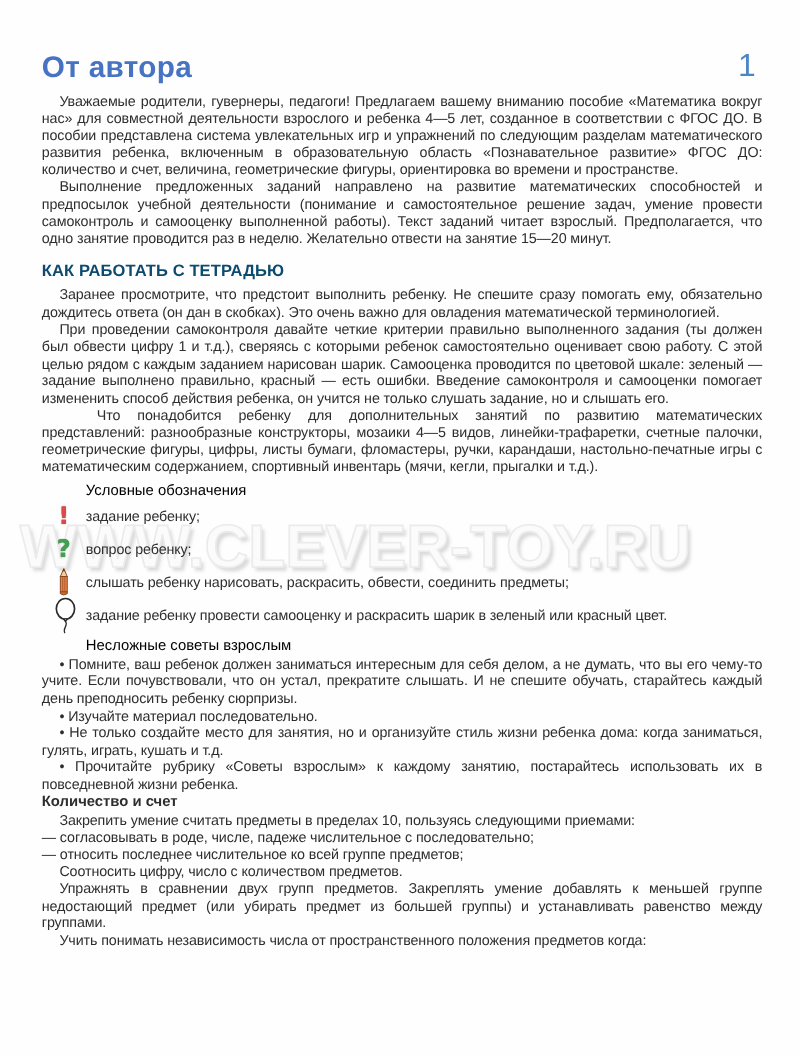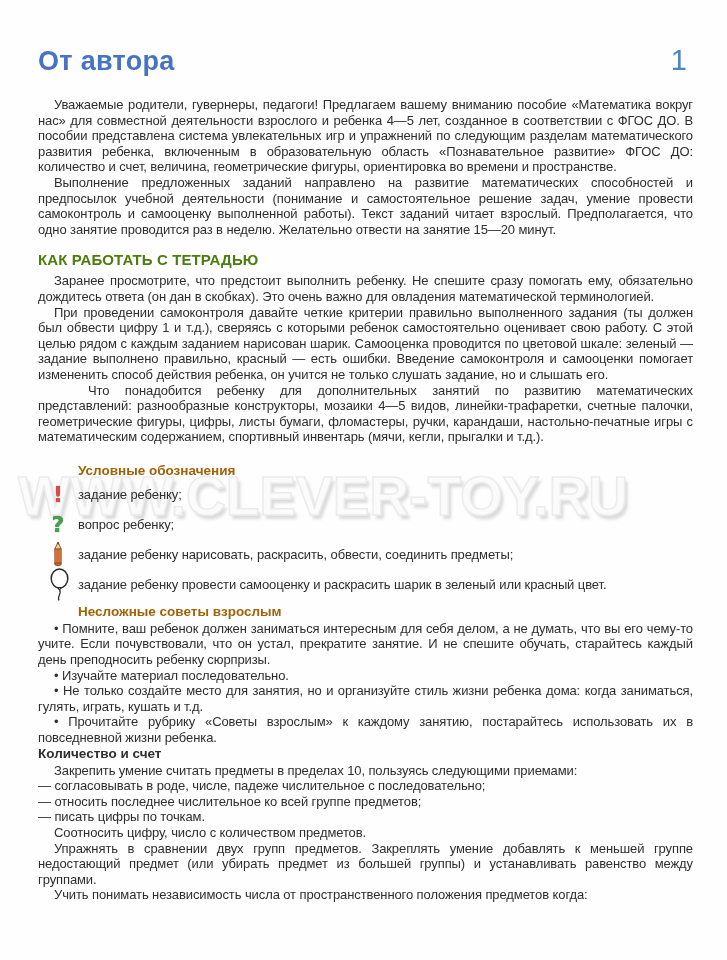--- a/index.html
+++ b/index.html
@@ -24,38 +24,38 @@
   }
   .page-number{
     position:absolute;top:44px;right:40px;
     font-size:29px;color:#4b86c9;font-weight:400;z-index:2;
   }
   .content{
     position:relative;z-index:1;
     padding:46px 34px 0 38px;
   }
   .title{
-    margin:0 0 20px 0;
+    margin:0 0 7px 0;
     font-size:27px;font-weight:bold;color:#4673c2;
     letter-spacing:0.3px;
   }
   p.body{
     margin:0;
     font-size:13px;line-height:15.6px;letter-spacing:-0.1px;
     text-align:justify;
   }
   p.ind{text-indent:16px;}
   .sec-heading{
     margin:14px 0 5px 0;
-    font-size:15px;font-weight:bold;color:#4d7c0f;
+    font-size:15px;font-weight:bold;color:#0c4a6e;
     letter-spacing:0.1px;
   }
   .sub-heading{
-    margin:18px 0 2px 40px;
-    font-size:13.5px;font-weight:bold;color:#a16207;
+    margin:6px 0 2px 40px;
+    font-size:13.5px;font-weight:normal;color:#000000;
   }
   .bold-lead{font-weight:normal;margin-left:34px;}
   .legend-row{
     display:flex;align-items:center;
     min-height:30px;
   }
   .legend-icon{
     width:40px;flex:0 0 40px;
     display:flex;justify-content:center;align-items:center;
   }
@@ -120,48 +120,47 @@
       <span class="legend-icon">
         <svg width="16" height="27" viewBox="0 0 16 30">
           <polygon points="8,1 4.5,9 11.5,9" fill="#f3cfa0" stroke="#8a4a20" stroke-width="1"></polygon>
           <polygon points="8,1 6.9,3.6 9.1,3.6" fill="#5a3012"></polygon>
           <rect x="4.5" y="9" width="7" height="15.5" fill="#e8834a" stroke="#8a4a20" stroke-width="1"></rect>
           <line x1="6.9" y1="9.5" x2="6.9" y2="24" stroke="#b55a28" stroke-width="1"></line>
           <line x1="9.1" y1="9.5" x2="9.1" y2="24" stroke="#b55a28" stroke-width="1"></line>
           <path d="M4.5 24.5 L11.5 24.5 L11.5 26.3 Q8 29 4.5 26.3 Z" fill="#d86a35" stroke="#8a4a20" stroke-width="1"></path>
         </svg>
       </span>
-      <span class="legend-text">задание ребенку нарисовать, раскрасить, обвести, соединить предметы;</span>
+      <span class="legend-text">слышать ребенку нарисовать, раскрасить, обвести, соединить предметы;</span>
     </div>
 
     <div class="legend-row">
       <span class="legend-icon">
         <span class="balloon-wrap">
           <svg width="21" height="38" viewBox="0 0 21 38">
             <ellipse cx="10.5" cy="10.5" rx="8.3" ry="9.4" fill="#ffffff" stroke="#2b2b2b" stroke-width="1.5"></ellipse>
             <path d="M8.6 19.6 L12.4 19.6 L10.5 22 Z" fill="#ffffff" stroke="#2b2b2b" stroke-width="1.1" stroke-linejoin="round"></path>
             <path d="M10.5 22 C13.5 25 7.5 28.5 10 32.5" fill="none" stroke="#2b2b2b" stroke-width="1.2"></path>
           </svg>
         </span>
       </span>
       <span class="legend-text">задание ребенку провести самооценку и раскрасить шарик в зеленый или красный цвет.</span>
     </div>
 
     <h3 class="sub-heading advice-heading">Несложные советы взрослым</h3>
 
-    <p class="body ind">• Помните, ваш ребенок должен заниматься интересным для себя делом, а не думать, что вы его чему-то учите. Если почувствовали, что он устал, прекратите занятие. И не спешите обучать, старайтесь каждый день преподносить ребенку сюрпризы.</p>
+    <p class="body ind">• Помните, ваш ребенок должен заниматься интересным для себя делом, а не думать, что вы его чему-то учите. Если почувствовали, что он устал, прекратите слышать. И не спешите обучать, старайтесь каждый день преподносить ребенку сюрпризы.</p>
     <p class="body ind">• Изучайте материал последовательно.</p>
     <p class="body ind">• Не только создайте место для занятия, но и организуйте стиль жизни ребенка дома: когда заниматься, гулять, играть, кушать и т.д.</p>
     <p class="body ind">• Прочитайте рубрику «Советы взрослым» к каждому занятию, постарайтесь использовать их в повседневной жизни ребенка.</p>
 
 
     <p class="prog-sub">Количество и счет</p>
 
     <p class="body ind">Закрепить умение считать предметы в пределах 10, пользуясь следующими приемами:</p>
     <p class="body">— согласовывать в роде, числе, падеже числительное с последовательно;</p>
     <p class="body">— относить последнее числительное ко всей группе предметов;</p>
-    <p class="body">— писать цифры по точкам.</p>
     <p class="body ind">Соотносить цифру, число с количеством предметов.</p>
     <p class="body ind">Упражнять в сравнении двух групп предметов. Закреплять умение добавлять к меньшей группе недостающий предмет (или убирать предмет из большей группы) и устанавливать равенство между группами.</p>
     <p class="body ind">Учить понимать независимость числа от пространственного положения предметов когда:</p>
 
   </div>
 </div>
 
 </body></html>

